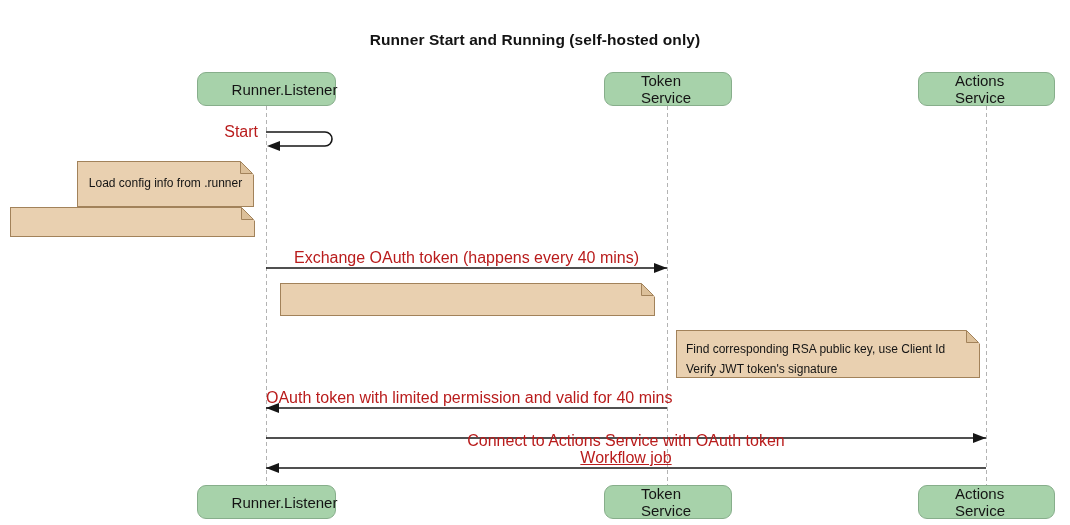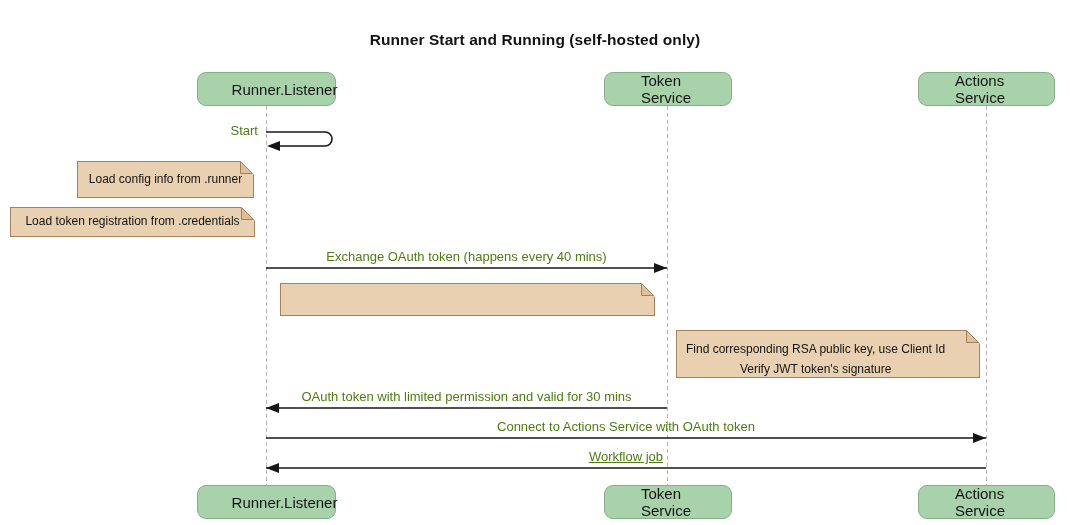--- a/index.html
+++ b/index.html
@@ -14,31 +14,31 @@
     font-weight:bold; font-size:15.5px; letter-spacing:0.1px;
   }
   #overlay { position:absolute; left:0; top:0; pointer-events:none; }
   .participant {
     position:absolute; height:34px; box-sizing:border-box;
     background:var(--pfill); border:1px solid var(--pborder); border-radius:9px;
     display:flex; align-items:center; justify-content:center;
     font-size:15px; color:#141414;padding-left:36px;
   }
   .msg-label {
-    position:absolute; font-size:13px; text-align:center; height:17px;
-    white-space:nowrap; overflow:visible; color:#4d7c0f;
+    position:absolute; font-size:16px; text-align:center; height:17px;
+    white-space:nowrap; overflow:visible; color:#b91c1c;
   }
   .msg-label.right { text-align:right; }
   .note {
     position:absolute; box-sizing:border-box;
     background:var(--nfill); border:1px solid var(--nborder);
     font-size:12px; color:#141414; display:flex; align-items:center;
   }
   .note.center { justify-content:center; text-align:center; padding:0 6px; }
-  .note.left   { justify-content:flex-start; text-align:center; padding:11px 16px 0 9px; }
+  .note.left   { justify-content:flex-start; text-align:left; padding:11px 16px 0 9px; }
   .note-text { white-space:pre-line; line-height:1.6; }
   .note-fold { position:absolute; top:-1px; right:-1px; }
 </style>
 </head>
 <body>
 
 <div id="stage">
   <div class="title">Runner Start and Running (self-hosted only)</div>
   <div id="diagram">
       <svg id="overlay" width="1070" height="525">
@@ -51,50 +51,49 @@
         <polygon points="667,248 654,243 654,253" fill="#161616"></polygon>
         <line x1="667" x2="266" y1="388" y2="388" stroke="#161616" stroke-width="1.6"></line>
         <polygon points="266,388 279,383 279,393" fill="#161616"></polygon>
         <line x1="266" x2="986" y1="418" y2="418" stroke="#161616" stroke-width="1.6"></line>
         <polygon points="986,418 973,413 973,423" fill="#161616"></polygon>
         <line x1="986" x2="266" y1="448" y2="448" stroke="#161616" stroke-width="1.6"></line>
         <polygon points="266,448 279,443 279,453" fill="#161616"></polygon>
       </svg>
       <div class="msg-label right" style="left: 16px; width: 242px; top: 103px;">Start</div>
       <div class="msg-label" style="left: 266px; width: 401px; top: 229px;">Exchange OAuth token (happens every 40 mins)</div>
-      <div class="msg-label" style="left: 266px; width: 401px; top: 369px;">OAuth token with limited permission and valid for 30 mins</div>
-      <div class="msg-label" style="left: 266px; width: 720px; top: 399px;">Connect to Actions Service with OAuth token</div>
+      <div class="msg-label" style="left: 266px; width: 401px; top: 369px;">OAuth token with limited permission and valid for 40 mins</div>
+      <div class="msg-label" style="left: 266px; width: 720px; top: 412px;">Connect to Actions Service with OAuth token</div>
       <div class="msg-label" style="left: 266px; width: 720px; top: 429px; text-decoration: underline;">Workflow job</div>
       <div class="participant" style="left: 197px; top: 52px; width: 139px; height: 34px;">
         <span>Runner.Listener</span>
       </div>
       <div class="participant" style="left: 197px; top: 465px; width: 139px; height: 34px;">
         <span>Runner.Listener</span>
       </div>
       <div class="participant" style="left: 604px; top: 52px; width: 128px; height: 34px;">
         <span>Token Service</span>
       </div>
       <div class="participant" style="left: 604px; top: 465px; width: 128px; height: 34px;">
         <span>Token Service</span>
       </div>
       <div class="participant" style="left: 918px; top: 52px; width: 137px; height: 34px;">
         <span>Actions Service</span>
       </div>
       <div class="participant" style="left: 918px; top: 465px; width: 137px; height: 34px;">
         <span>Actions Service</span>
       </div>
-      <div class="note center" style="left: 77px; top: 141px; width: 177px; height: 37px;">
+      <div class="note center" style="left: 77px; top: 141px; width: 177px; height: 46px;">
         <div class="note-text">Load config info from .runner</div>
         <svg width="14" height="14" class="note-fold">
           <path d="M0,0 L14,0 L14,14 Z" fill="#ffffff"></path>
           <path d="M0.5,0.5 L12.5,12.5 L0.5,12.5 Z" fill="#dcc09a" stroke="#a2825a" stroke-width="1"></path>
         </svg>
       </div>
       <div class="note center" style="left: 10px; top: 187px; width: 245px; height: 30px;">
-        <div class="note-text">Load token registration from .credentials</div>
         <svg width="14" height="14" class="note-fold">
           <path d="M0,0 L14,0 L14,14 Z" fill="#ffffff"></path>
           <path d="M0.5,0.5 L12.5,12.5 L0.5,12.5 Z" fill="#dcc09a" stroke="#a2825a" stroke-width="1"></path>
         </svg>
       </div>
       <div class="note center" style="left: 280px; top: 263px; width: 375px; height: 33px;">
         <svg width="14" height="14" class="note-fold">
           <path d="M0,0 L14,0 L14,14 Z" fill="#ffffff"></path>
           <path d="M0.5,0.5 L12.5,12.5 L0.5,12.5 Z" fill="#dcc09a" stroke="#a2825a" stroke-width="1"></path>
         </svg>

